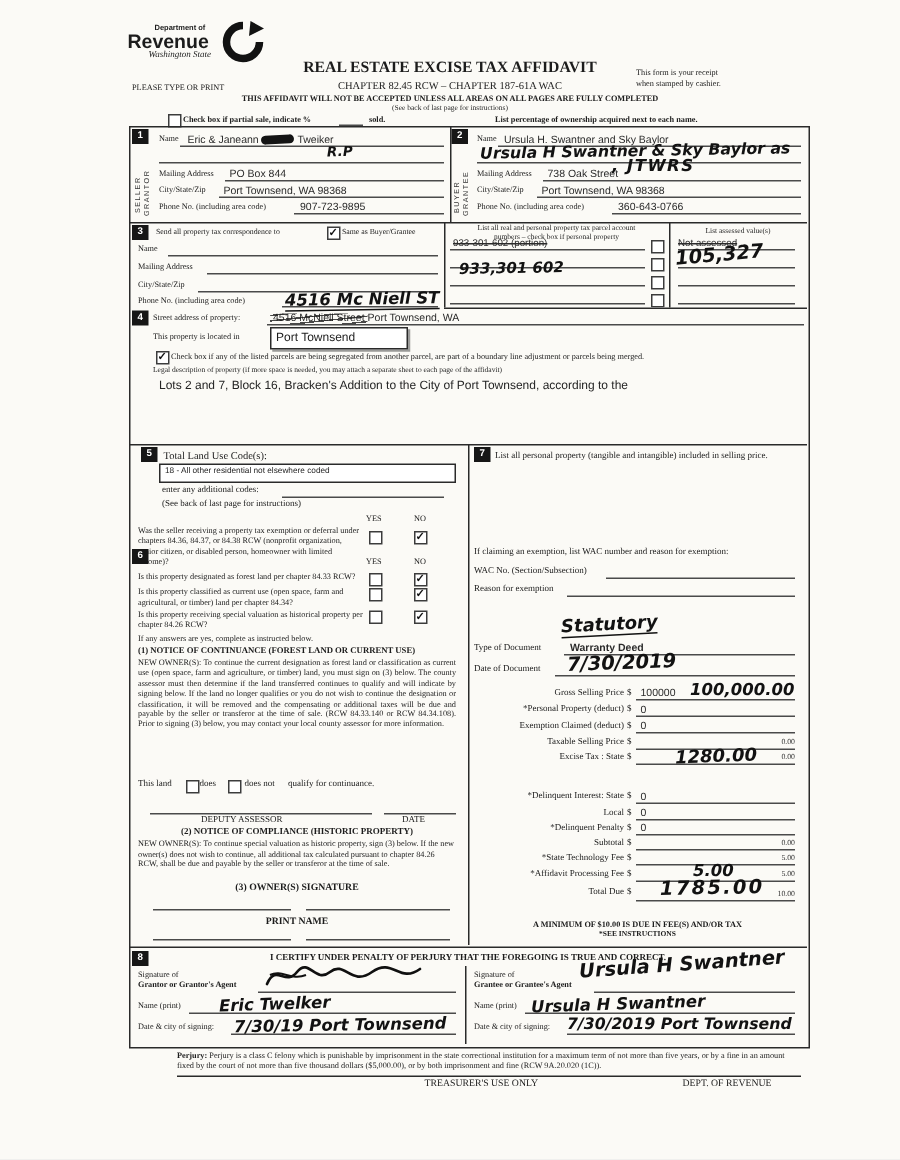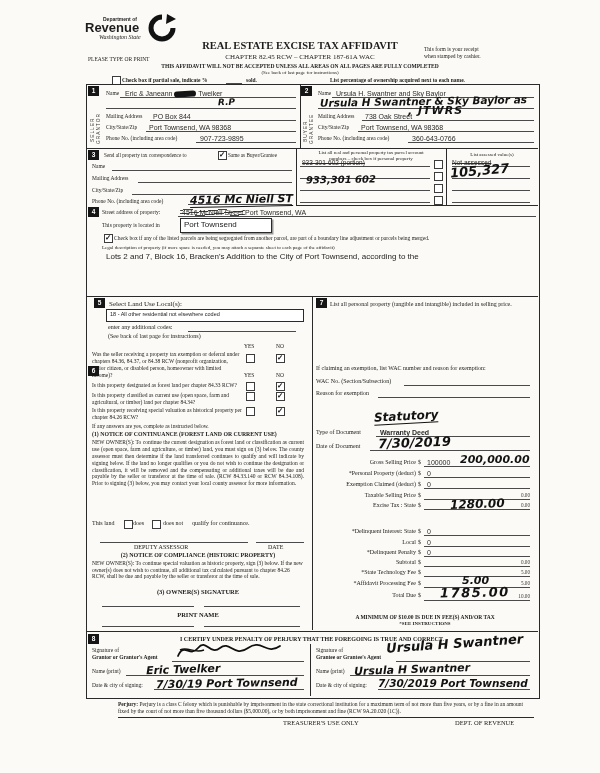--- a/index.html
+++ b/index.html
@@ -143,21 +143,21 @@
   <div class="abs" style="left:180px;top:218px;width:90px;height:13px;border:1.4px solid #2a2a2a;box-shadow:1.5px 1.5px 0 #9a9a98;background:#fff">
     <div class="sans t8" style="padding:1px 0 0 3px">Port Townsend</div>
   </div>
   <span class="cb checked" style="left:104px;top:234px"></span>
   <div class="abs t55" style="left:114px;top:235px;width:424px">Check box if any of the listed parcels are being segregated from another parcel, are part of a boundary line adjustment or parcels being merged.</div>
   <div class="abs t5" style="left:102px;top:245px;width:436px">Legal description of property (if more space is needed, you may attach a separate sheet to each page of the affidavit)</div>
   <div class="abs sans t8" style="left:106px;top:252px;width:434px;color:#242424">Lots 2 and 7, Block 16, Bracken's Addition to the City of Port Townsend, according to the</div>
 
   <div class="abs" style="left:86px;top:296px;width:226px;height:334px;border-right:1.1px solid #2a2a2a">
     <div class="secnum" style="left:8px;top:2px">5</div>
-    <div class="abs t7" style="left:23px;top:4px">Select Land Use Local(s):</div>
+    <div class="abs t7" style="left:23px;top:4px">Total Land Use Code(s):</div>
     <div class="abs" style="left:20px;top:13px;width:196px;height:11px;border:1.4px solid #2a2a2a;background:#fff">
       <div class="t55 sans" style="padding:1px 0 0 3px">18 - All other residential not elsewhere coded</div>
     </div>
     <div class="abs t6" style="left:22px;top:28px">enter any additional codes:</div>
     <div class="abs ul" style="left:102px;top:35px;width:108px"></div>
     <div class="abs t6" style="left:22px;top:37px">(See back of last page for instructions)</div>
     <div class="abs t55" style="left:158px;top:47px">YES</div>
     <div class="abs t55" style="left:190px;top:47px">NO</div>
     <div class="abs t55" style="left:6px;top:55px;width:148px;line-height:1.25">Was the seller receiving a property tax exemption or deferral under chapters 84.36, 84.37, or 84.38 RCW (nonprofit organization, senior citizen, or disabled person, homeowner with limited income)?</div>
     <span class="cb" style="left:160px;top:58px"></span>
@@ -213,21 +213,21 @@
     <div class="abs typed b" style="left:68px;top:133px">Warranty Deed</div>
     <div class="abs t6" style="left:4px;top:147px">Date of Document</div>
     <div class="abs ul" style="left:58px;top:154px;width:160px"></div>
     <div class="abs hw" style="left:66px;top:139px;font-size:13px;transform:rotate(-2deg)">7/30/2019</div>
 
     <div class="abs" style="left:0;top:163px;width:226px;height:10px">
       <span class="mlabel">Gross Selling Price</span>
         <span class="mdollar">$</span>
       <span class="abs ul" style="left:112px;top:7px;width:106px"></span>
       <span class="abs typed" style="left:115px;top:0">100000</span>
-      <span class="abs hw" style="left:148px;top:-6px;font-size:11px">200,000.00</span>
+      <span class="abs hw" style="left:148px;top:-6px;font-size:11px">100,000.00</span>
     </div>
     <div class="abs" style="left:0;top:174px;width:226px;height:10px">
       <span class="mlabel">*Personal Property (deduct)</span>
         <span class="mdollar">$</span>
       <span class="abs ul" style="left:112px;top:7px;width:106px"></span>
       <span class="abs typed" style="left:115px;top:0">0</span>
     </div>
     <div class="abs" style="left:0;top:185px;width:226px;height:10px">
       <span class="mlabel">Exemption Claimed (deduct)</span>
         <span class="mdollar">$</span>

